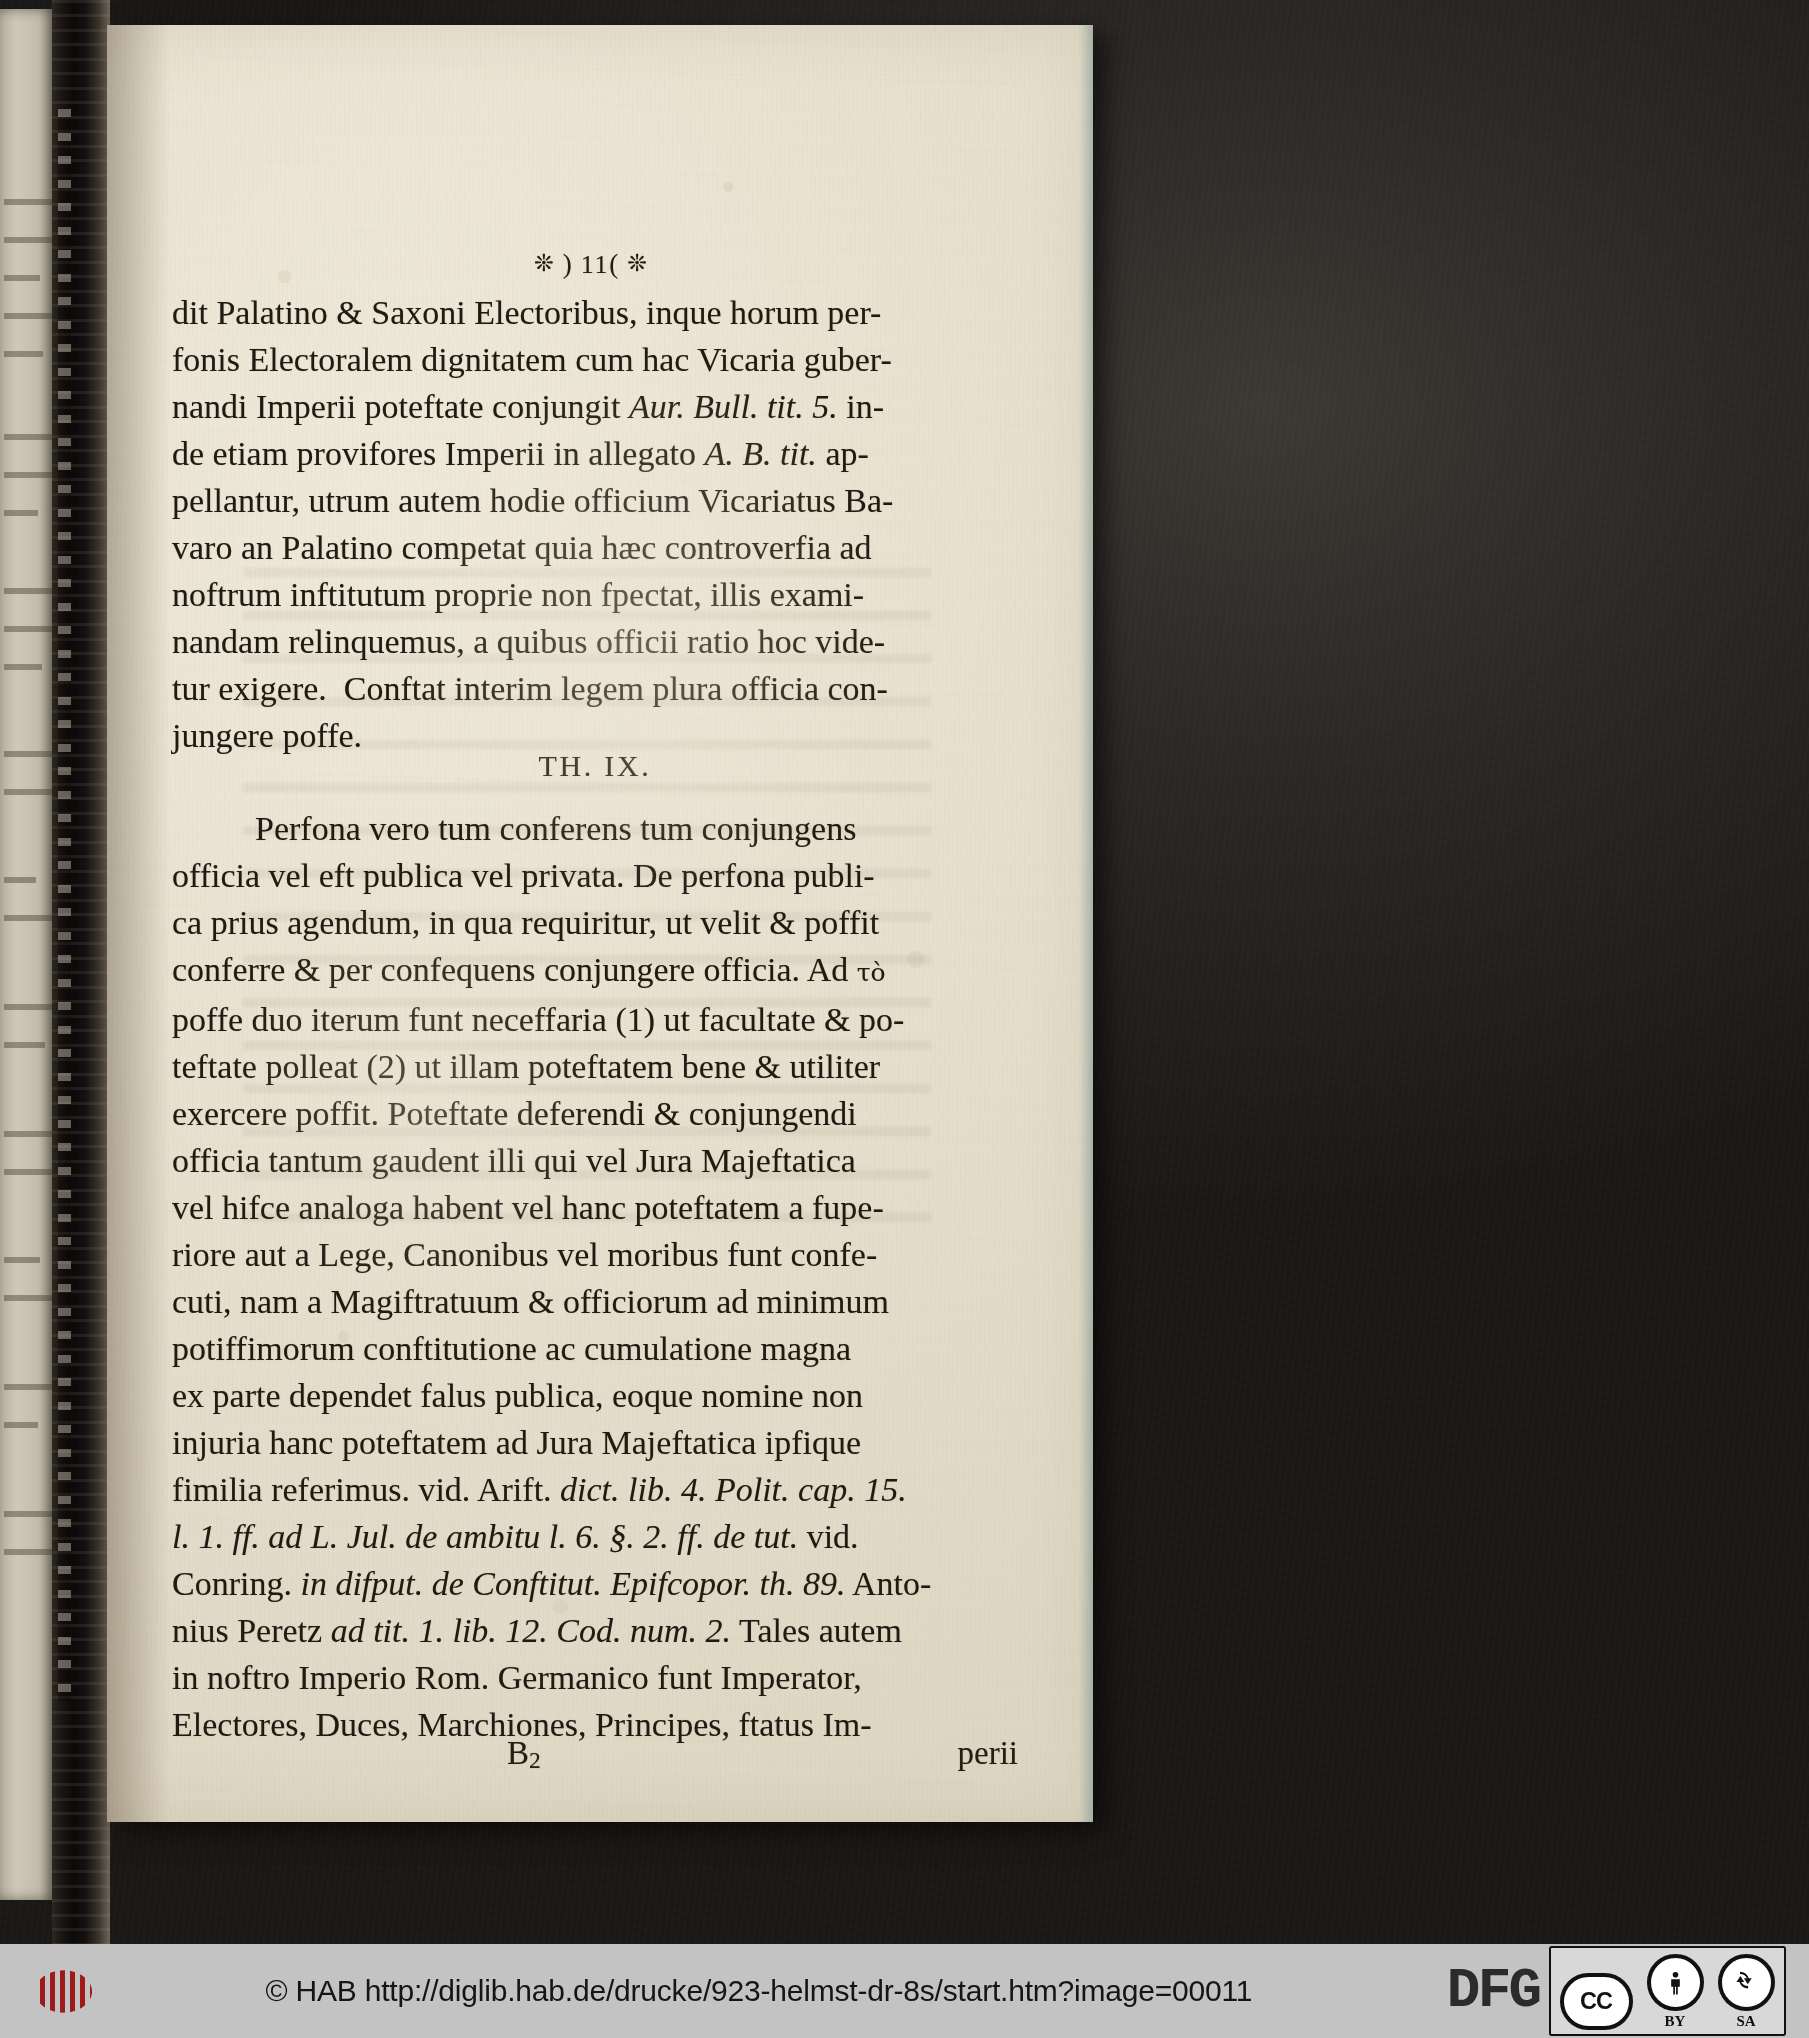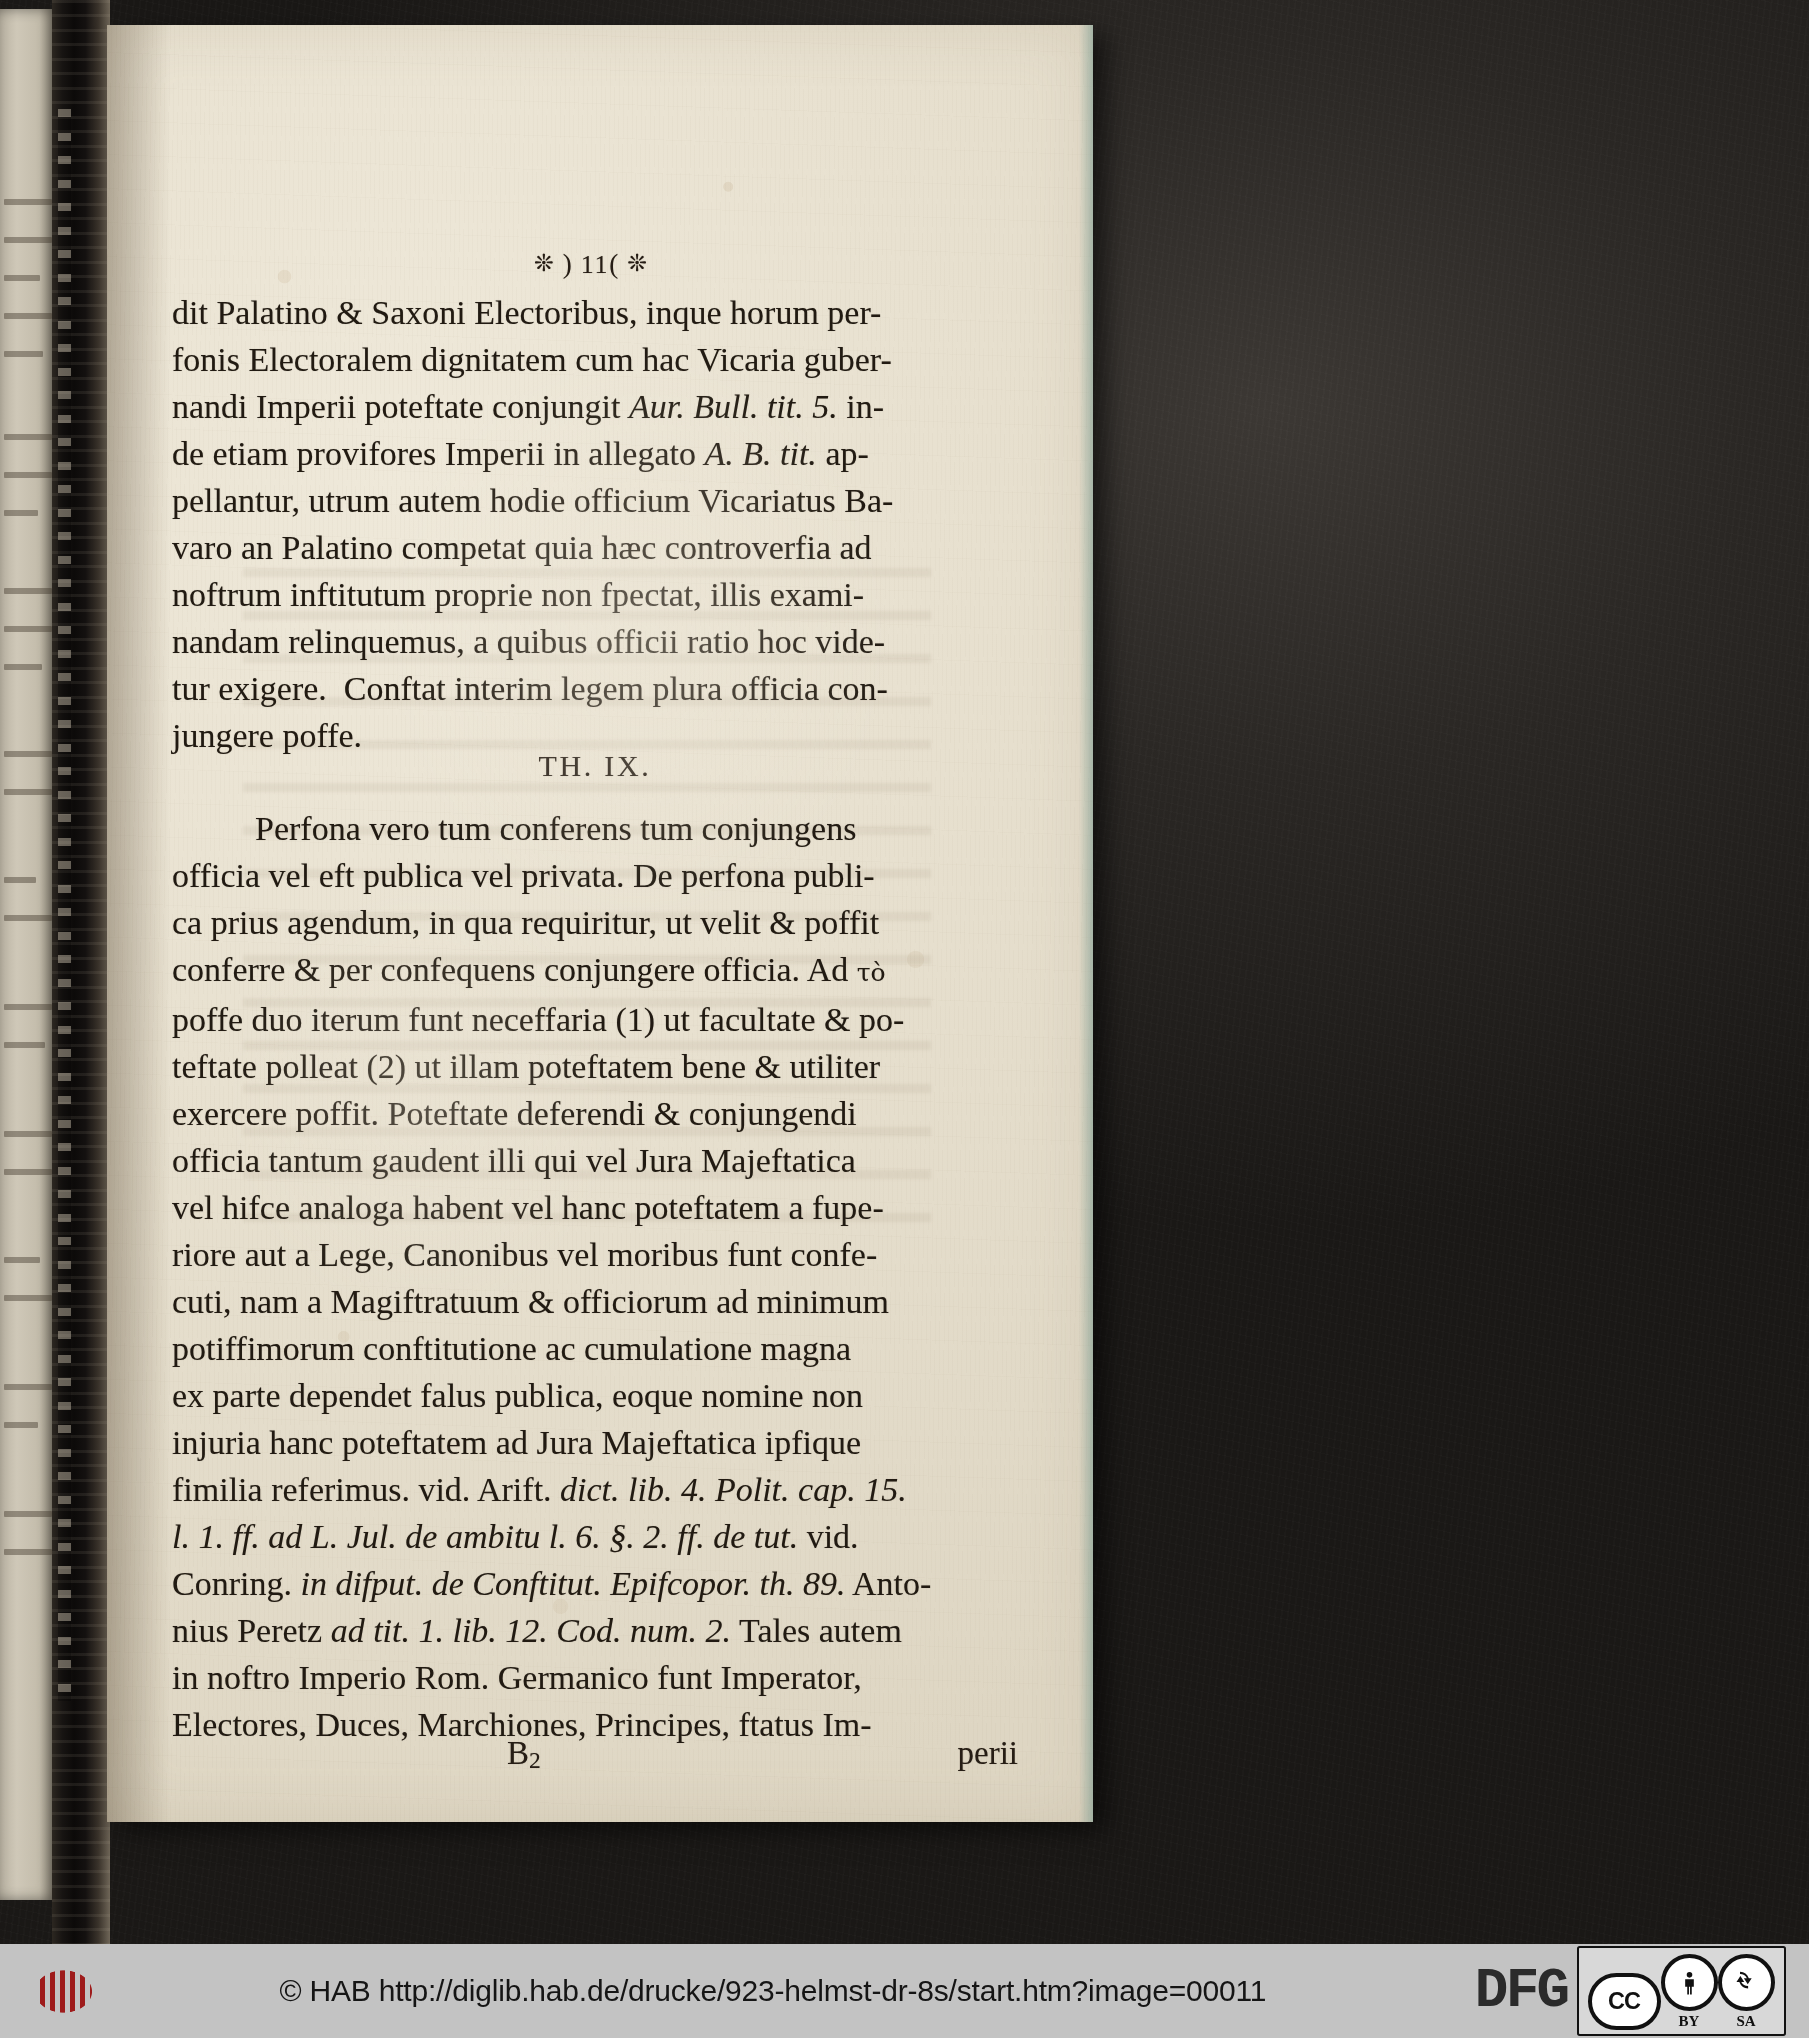--- a/index.html
+++ b/index.html
@@ -170,21 +170,21 @@
     font-size:30px;color:#151515;letter-spacing:-0.2px;
     margin-left:-36px;
   }
   #dfg-logo{
     flex:none;margin-right:9px;
     font-family:Liberation Mono, monospace;
     font-weight:bold;font-size:56px;letter-spacing:-2.7px;
     color:#2b2b2b;
   }
   #cc-block{
-    flex:none;display:flex;align-items:flex-end;gap:0;
+    flex:none;display:flex;align-items:flex-end;gap:14px;
     background:#d8d8d8;border:2.7px solid #111;border-radius:2.7px;
     padding:6.3px 9px 3.6px 9px;margin-right:23.5px;
   }
   .cc-badge{display:flex;flex-direction:column;align-items:center;}
   .cc-ring{
     width:49px;height:49px;border-radius:50%;
     border:4.5px solid #111;background:#fff;
     display:flex;align-items:center;justify-content:center;
     font-family:"Liberation Sans", sans-serif;
     font-weight:bold;font-size:24.4px;color:#111;line-height:1;

